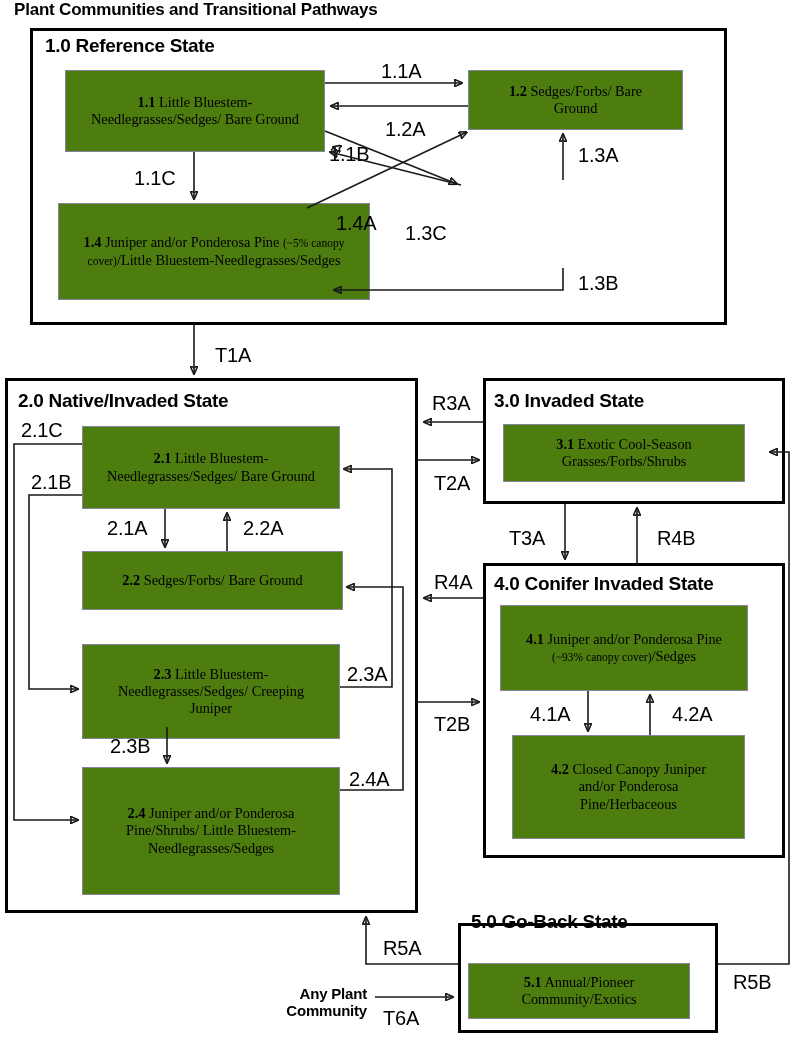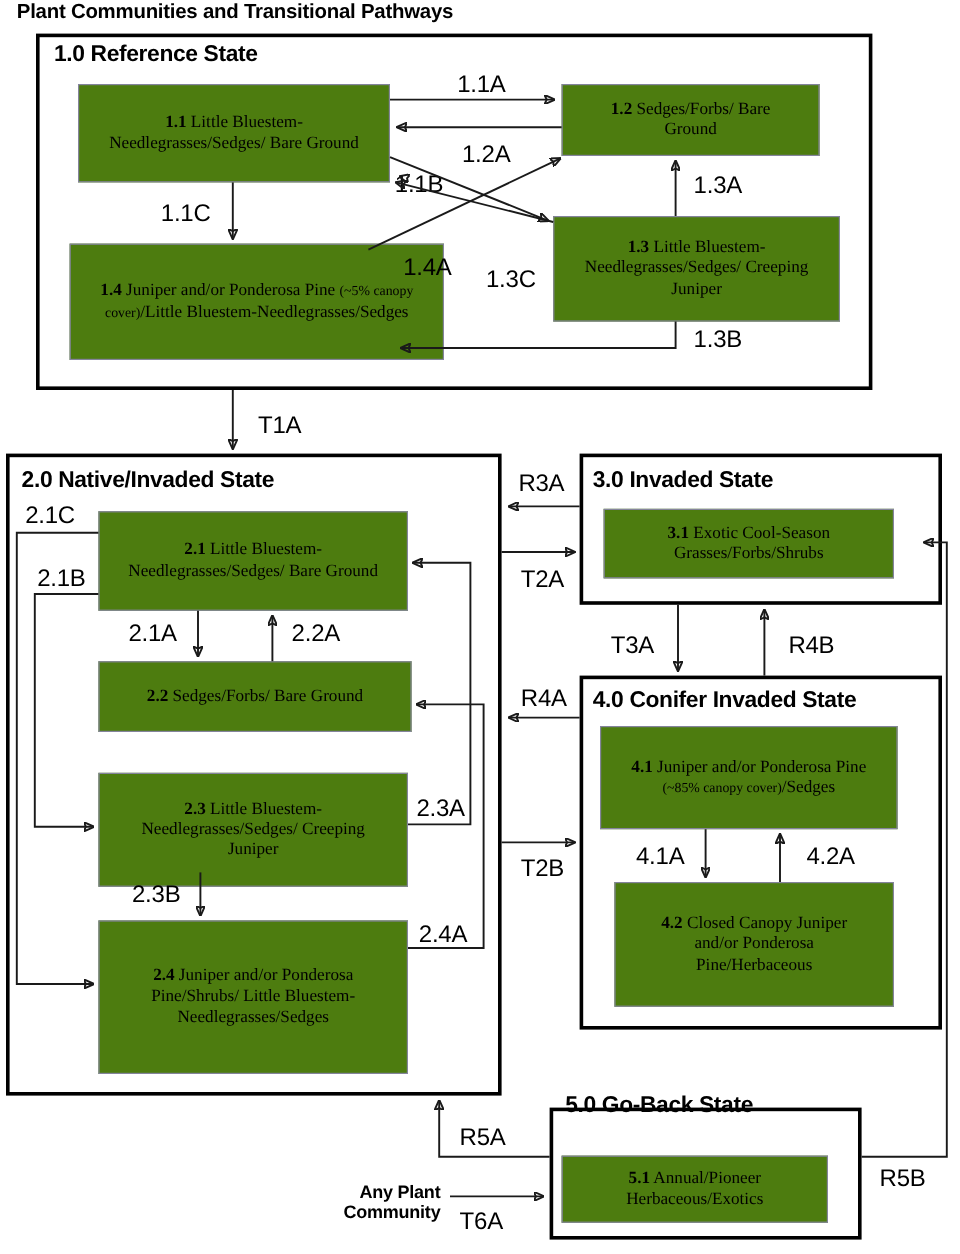--- a/index.html
+++ b/index.html
@@ -63,23 +63,20 @@
   <div class="state-title" style="left:471px;top:911px;">5.0 Go-Back State</div>
 
   <div class="comm" style="left:65px;top:70px;width:260px;height:82px;">
     <div><b>1.1</b><span> Little Bluestem-Needlegrasses/Sedges/ Bare Ground</span></div>
   </div>
 
   <div class="comm" style="left:468px;top:70px;width:215px;height:60px;">
     <div><b>1.2</b><span> Sedges/Forbs/ Bare Ground</span></div>
   </div>
 
-  <div class="comm" style="left:461px;top:180px;width:239px;height:88px;">
-    <div><b>1.3</b><span> Little Bluestem-Needlegrasses/Sedges/ Creeping Juniper</span></div>
-  </div>
 
   <div class="comm" style="left:58px;top:203px;width:312px;height:97px;">
     <div><b>1.4</b><span> Juniper and/or Ponderosa Pine </span><span class="sm">(~5% canopy cover)</span><span>/Little Bluestem-Needlegrasses/Sedges</span></div>
   </div>
 
   <div class="comm" style="left:82px;top:426px;width:258px;height:83px;">
     <div><b>2.1</b><span>  Little Bluestem-Needlegrasses/Sedges/ Bare Ground</span></div>
   </div>
 
   <div class="comm" style="left:82px;top:551px;width:261px;height:59px;">
@@ -92,29 +89,29 @@
 
   <div class="comm" style="left:82px;top:767px;width:258px;height:128px;">
     <div><b>2.4</b><span> Juniper and/or Ponderosa Pine/Shrubs/ Little Bluestem-Needlegrasses/Sedges</span></div>
   </div>
 
   <div class="comm" style="left:503px;top:424px;width:242px;height:58px;">
     <div><b>3.1</b><span> Exotic Cool-Season Grasses/Forbs/Shrubs</span></div>
   </div>
 
   <div class="comm" style="left:500px;top:605px;width:248px;height:86px;">
-    <div><b>4.1</b><span> Juniper and/or Ponderosa Pine </span><span class="sm">(~85% canopy cover)</span><span>/Sedges</span></div>
+    <div><b>4.1</b><span> Juniper and/or Ponderosa Pine </span><span class="sm">(~93% canopy cover)</span><span>/Sedges</span></div>
   </div>
 
   <div class="comm" style="left:512px;top:735px;width:233px;height:104px;">
     <div><b>4.2</b><span> Closed Canopy Juniper and/or Ponderosa Pine/Herbaceous</span></div>
   </div>
 
   <div class="comm" style="left:468px;top:963px;width:222px;height:56px;">
-    <div><b>5.1</b><span> Annual/Pioneer Herbaceous/Exotics</span></div>
+    <div><b>5.1</b><span> Annual/Pioneer Community/Exotics</span></div>
   </div>
 
   <div class="lbl lbl-b" style="left:267px;top:985px;width:100px;">
     <div>Any Plant</div>
     <div>Community</div>
   </div>
 
   <div class="lbl" style="left:381px;top:60px;">1.1A</div>
   <div class="lbl" style="left:385px;top:118px;">1.2A</div>
   <div class="lbl" style="left:329px;top:143px;">1.1B</div>

